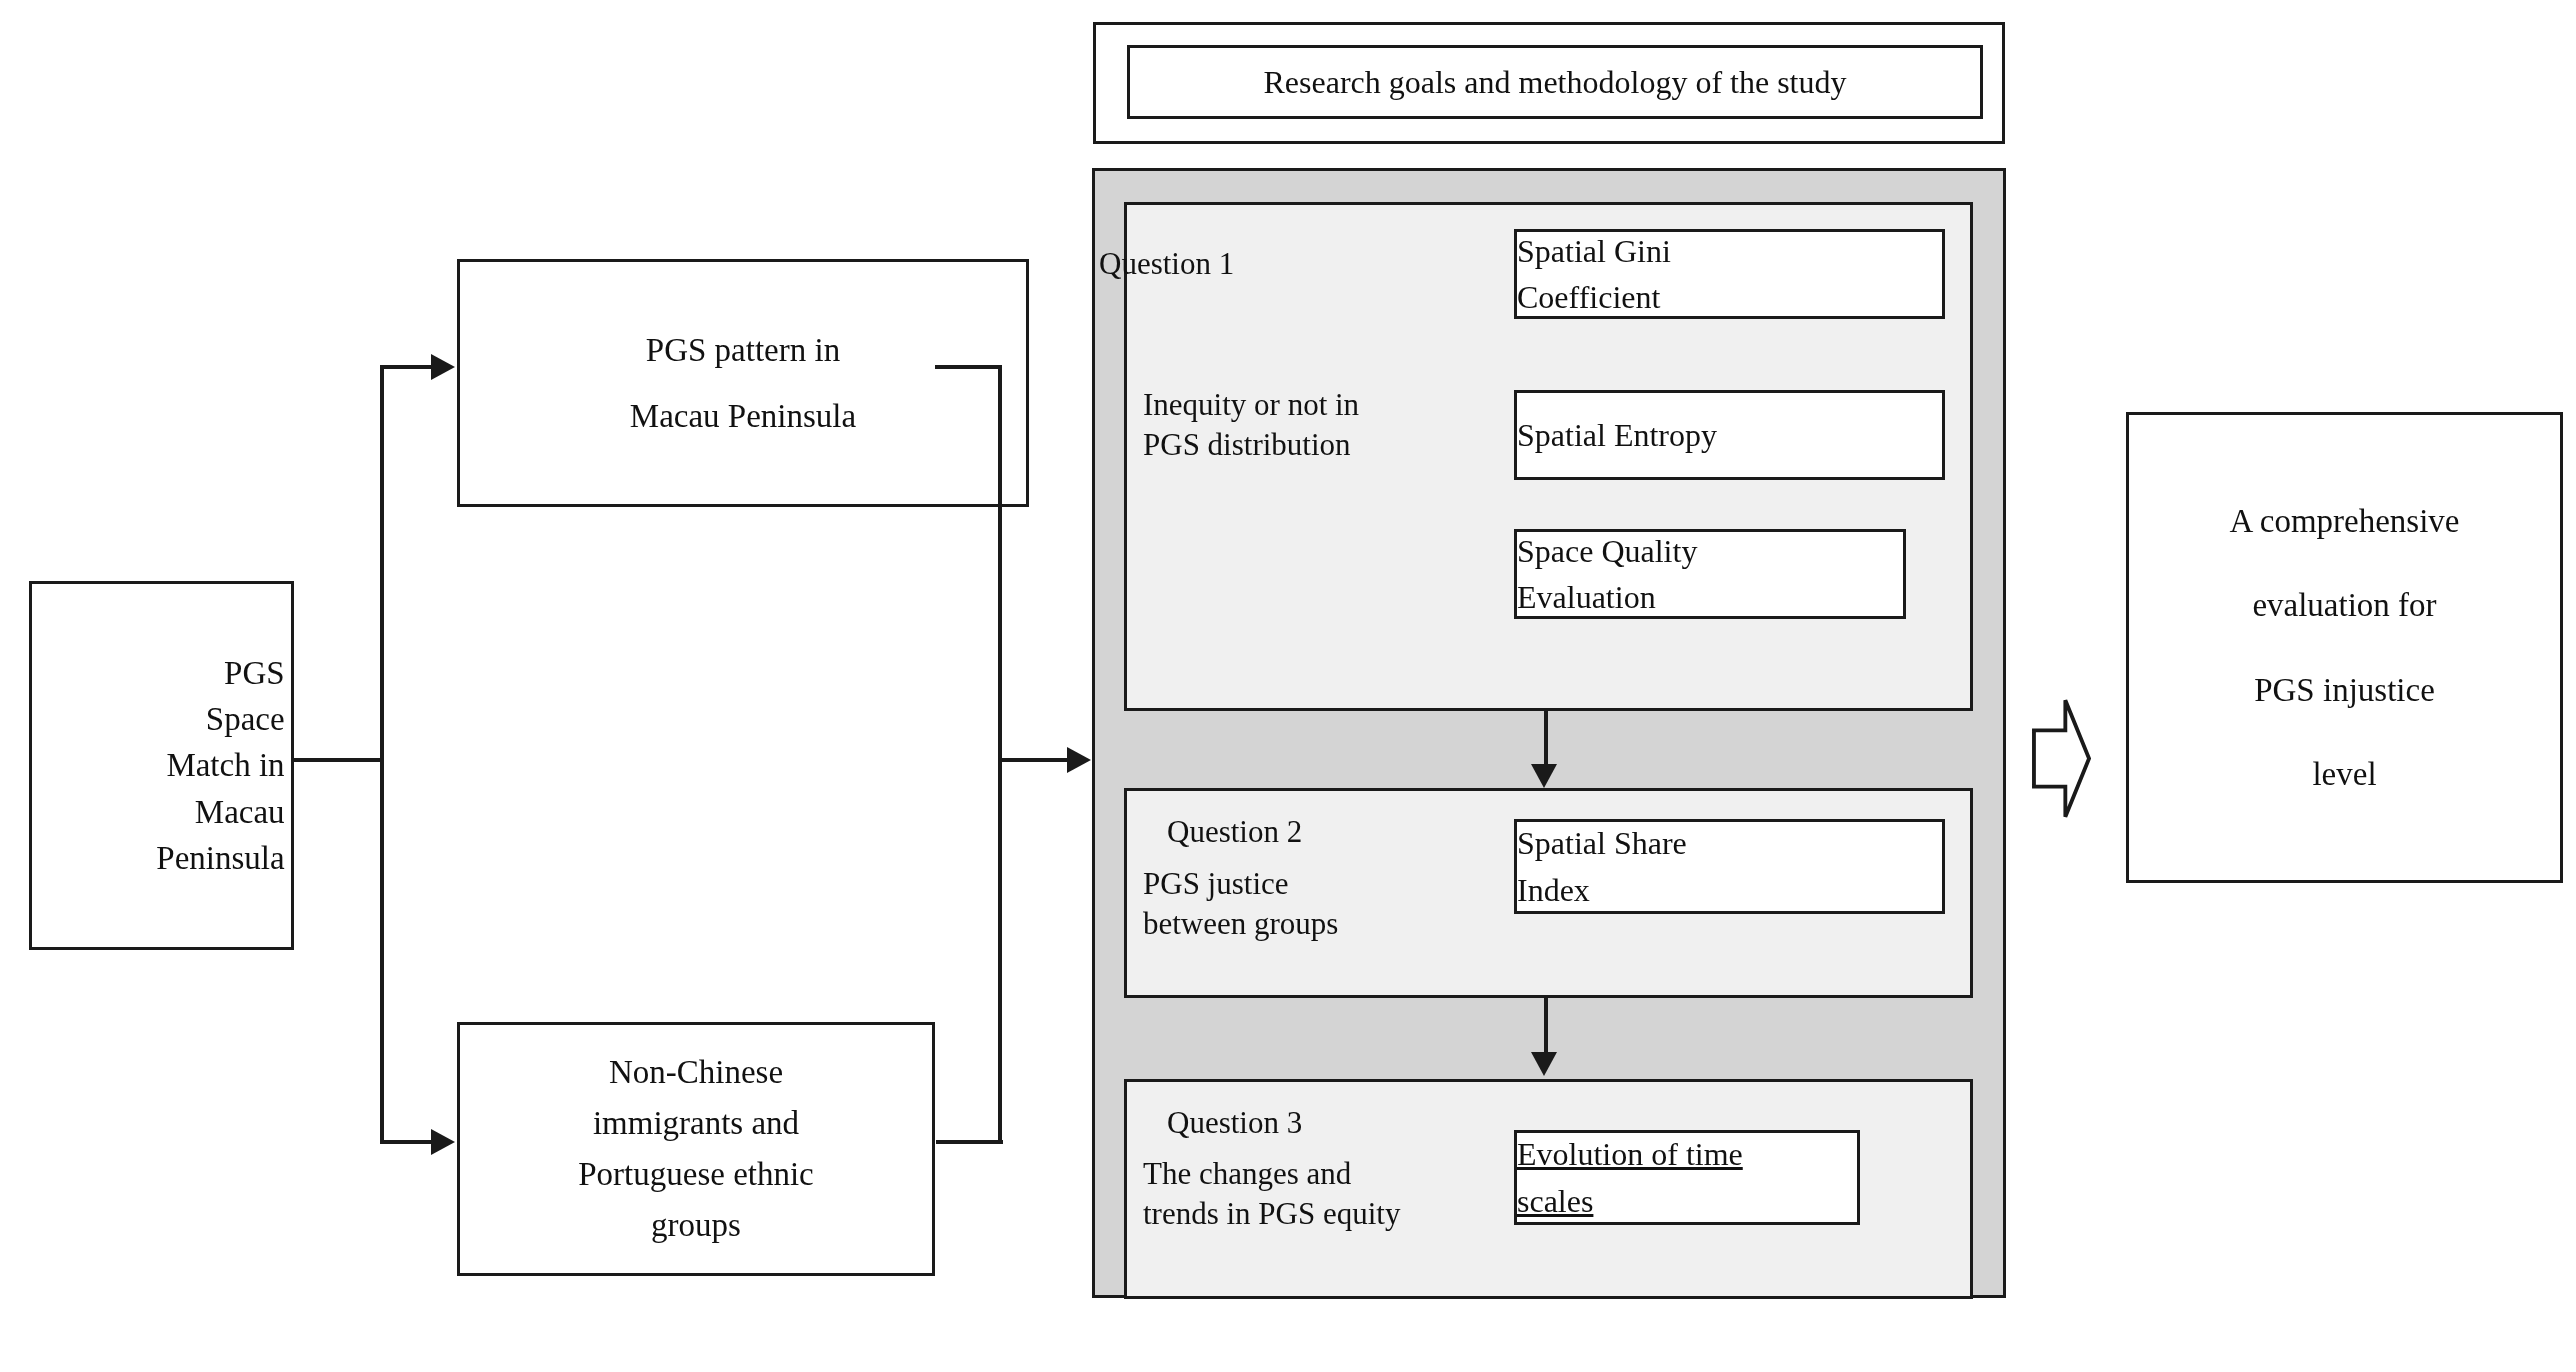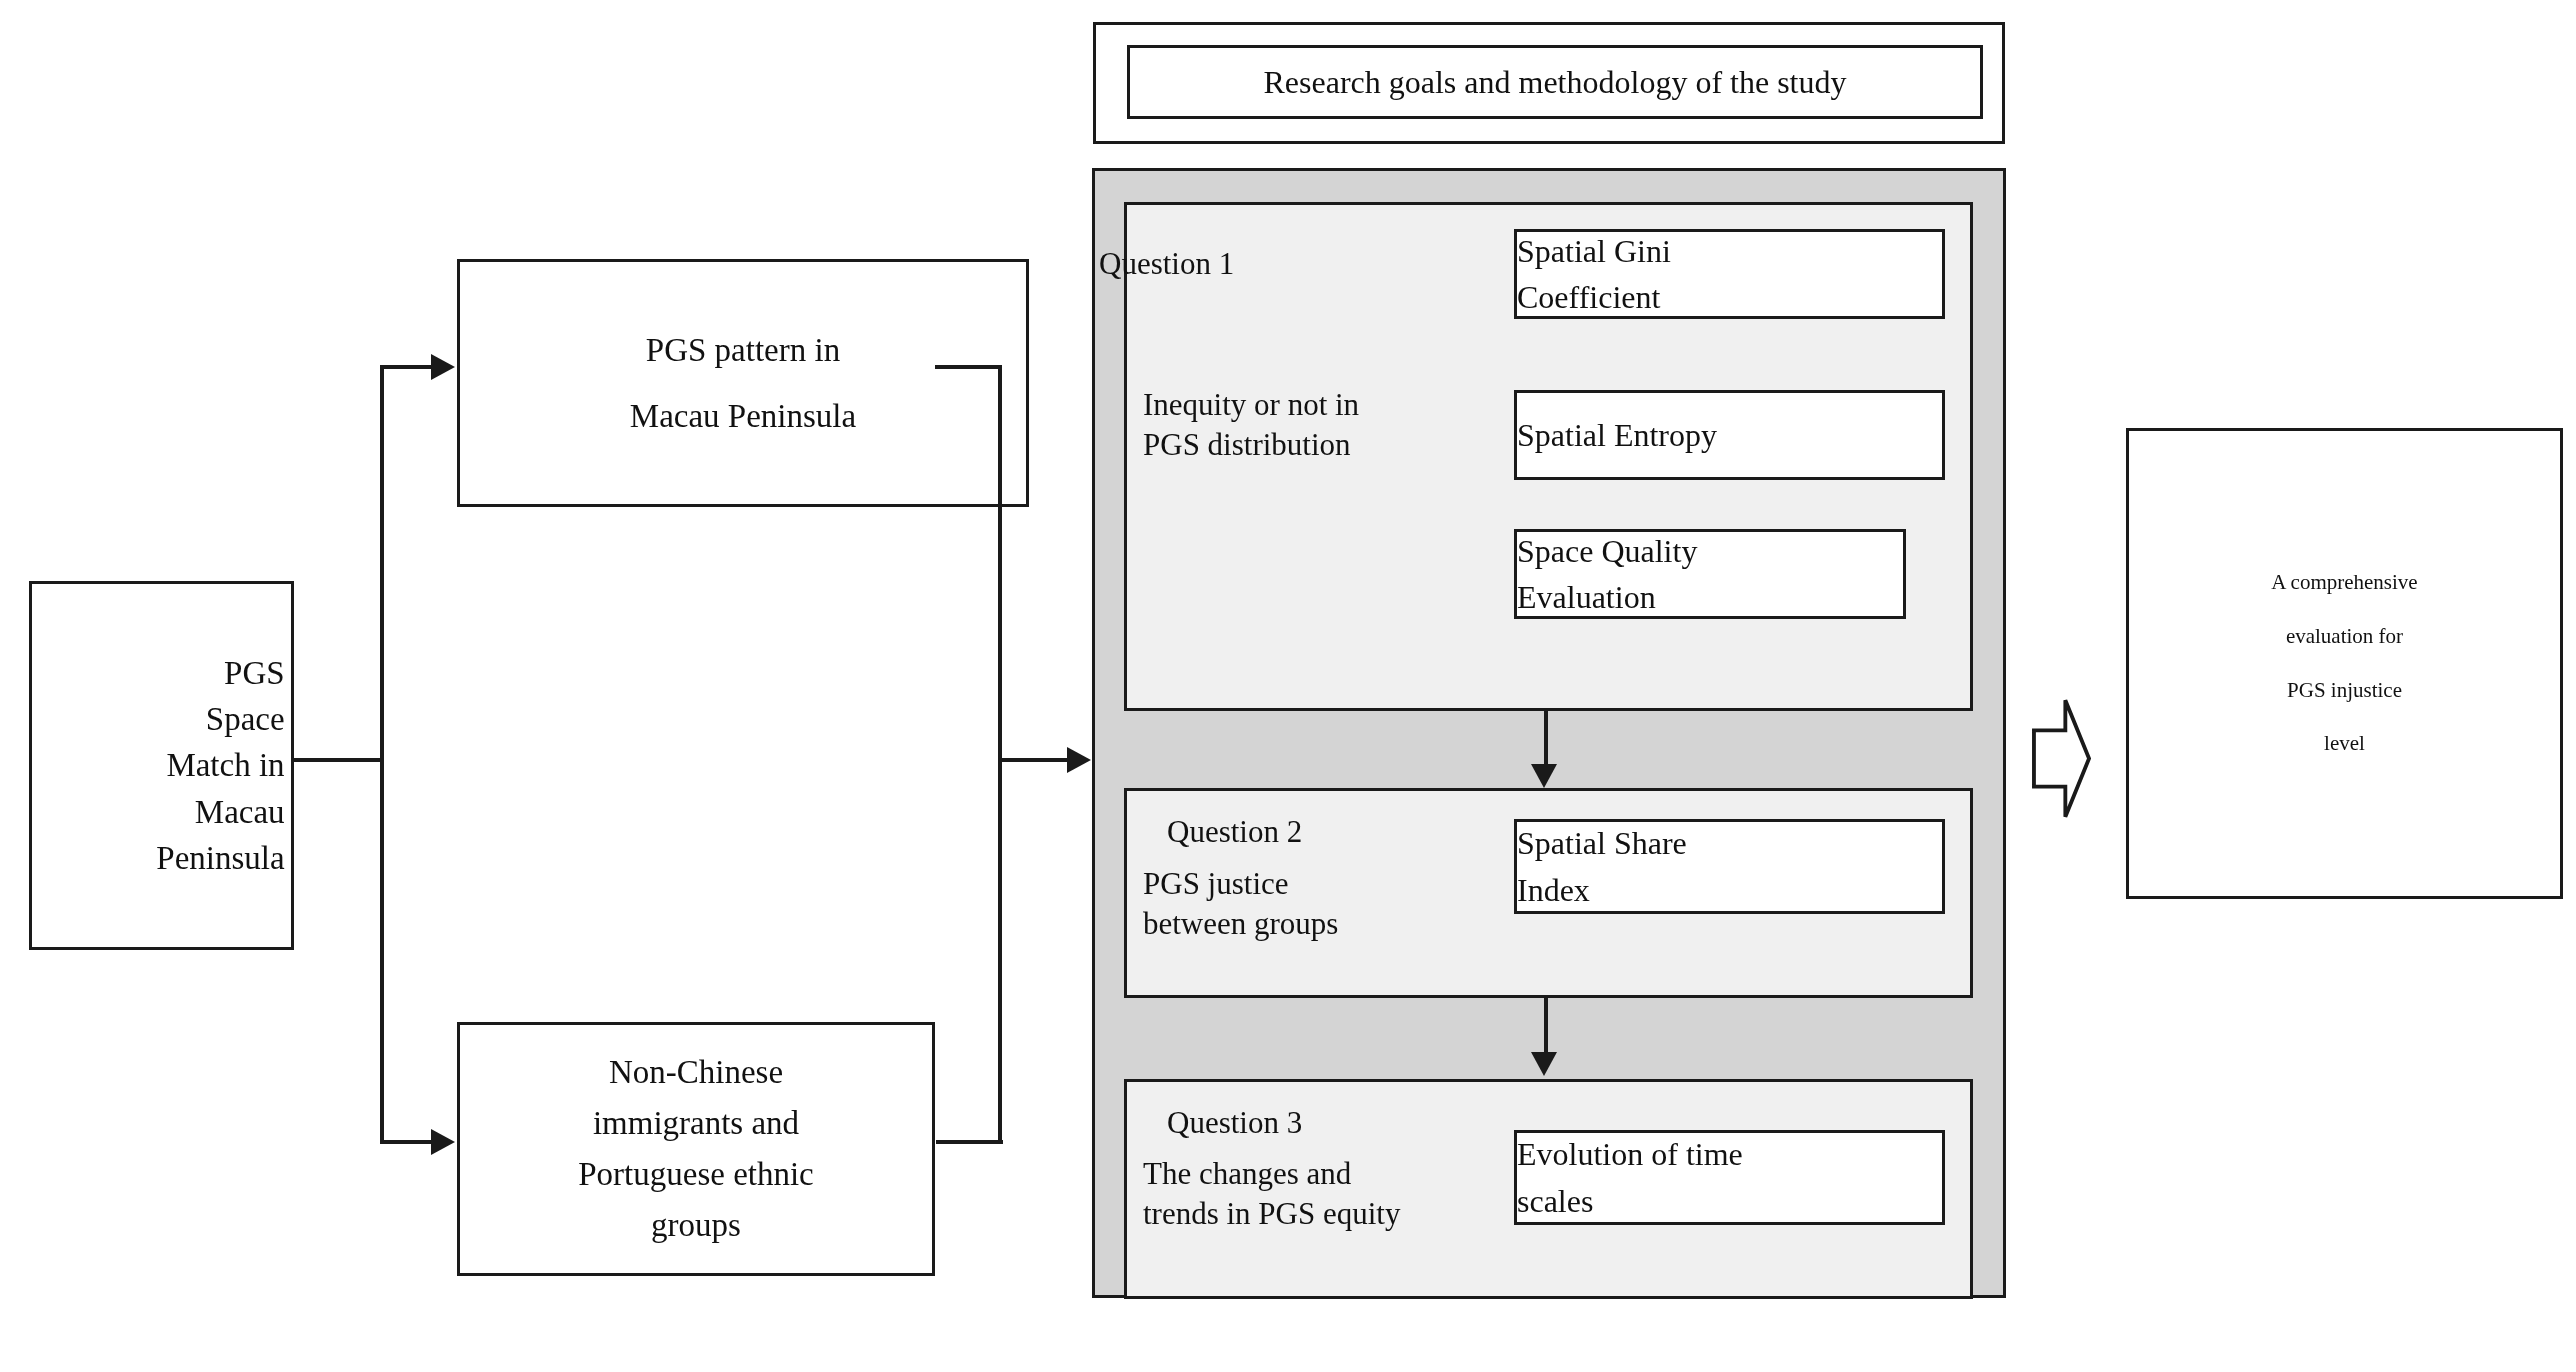--- a/index.html
+++ b/index.html
@@ -120,28 +120,28 @@
     background: #ffffff;
     display: flex; align-items: center; justify-content: center;
     font-size: 32px;
   }
   .method-box .txt { display:block; width:100%; line-height: 1.45; white-space: pre-line; }
 
   #m-gini    { left: 1514px; top: 229px;  width: 431px; height: 90px; }
   #m-entropy { left: 1514px; top: 390px;  width: 431px; height: 90px; }
   #m-quality { left: 1514px; top: 529px;  width: 392px; height: 90px; }
   #m-share   { left: 1514px; top: 819px; width: 431px; height: 95px; }
-  #m-time    { left: 1514px; top: 1130px; width: 431px; height: 95px; }
+  #m-time    { left: 1514px; top: 1130px; width: 346px; height: 95px; text-decoration: underline; }
 
   
   #result-box {
-    left: 2126px; top: 428px;
+    left: 2126px; top: 412px;
     width: 437px; height: 471px;
     border-width: 3.2px;
-    font-size: 21px;
+    font-size: 33px;
   }
   #result-box .txt { line-height: 2.55; }
 
   
   .line-v, .line-h {
     position: absolute;
     background: #1a1a1a;
   }
   .line-v { width: 3.9px; }
   .line-h { height: 3.9px; }

